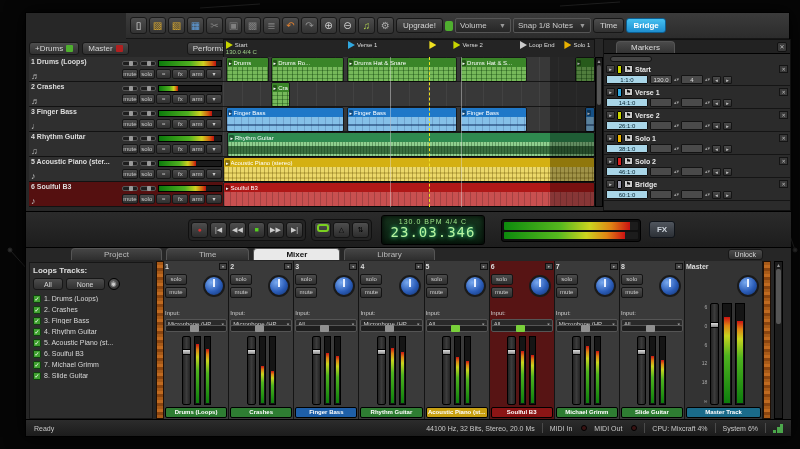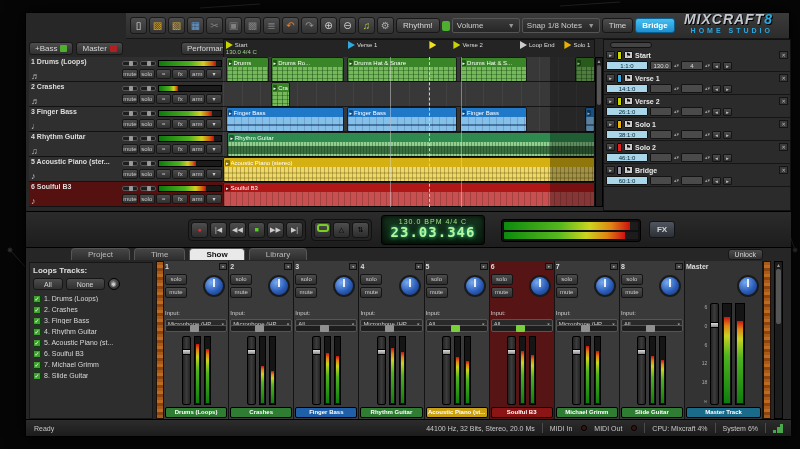--- a/index.html
+++ b/index.html
@@ -81,29 +81,29 @@
   .mtime{width:42px;height:9px;background:#a9d6e8;border:1px solid #111;color:#05222e;font-size:6px;line-height:8px;text-align:center;border-radius:1px;}
   .mfield{width:22px;height:9px;background:#4a4a4a;border:1px solid #141414;color:#ddd;font-size:6px;line-height:8px;text-align:center;border-radius:1px;}
   .mst{color:#999;font-size:5px;line-height:5px;}
   
   .transport{position:absolute;left:0;top:198px;width:765px;height:37px;background:linear-gradient(#2b2b2b,#1d1d1d);border-top:1px solid #000;border-bottom:1px solid #000;}
   .tgroup{position:absolute;display:flex;gap:2px;background:#242424;border:1px solid #101010;border-radius:4px;padding:2px;}
   .tpb{width:17px;height:16px;background:linear-gradient(#4e4e4e,#2d2d2d);border:1px solid #141414;border-radius:3px;font-size:7px;line-height:14px;text-align:center;padding:0;}
   .loop-ic{display:inline-block;width:12px;height:8px;border:2px solid #7ad020;border-radius:3px;}
   .lcd{position:absolute;left:355px;top:3px;width:104px;height:30px;background:linear-gradient(#16351e,#0a2011);border:1px solid #000;border-radius:3px;text-align:center;box-shadow:inset 0 0 6px #000;}
   .lcd .top{font-size:7px;color:#9fe88a;letter-spacing:1px;margin-top:2px;}
-  .lcd .time{font-family:"DejaVu Sans Mono",monospace;font-size:14px;font-weight:bold;color:#b8f5a0;letter-spacing:1px;text-shadow:0 0 4px #3f9;line-height:15px;}
+  .lcd .time{font-family:"DejaVu Sans Mono",monospace;font-size:14px;font-weight:normal;color:#b8f5a0;letter-spacing:1px;text-shadow:0 0 4px #3f9;line-height:15px;}
   .mastervu{position:absolute;left:475px;top:7px;width:140px;height:23px;background:#101010;border:1px solid #000;border-radius:3px;padding:2px;display:flex;flex-direction:column;gap:2px;}
   .hbar{flex:1;background:#1c1c1c;position:relative;overflow:hidden;border-radius:1px;}
   .hbar i{position:absolute;left:0;top:0;bottom:0;background:linear-gradient(90deg,#0d8a0d,#57b81f 45%,#ccd41f 68%,#e08414 85%,#cc1212);}
   .fxbtn{position:absolute;left:623px;top:9px;width:26px;height:17px;background:linear-gradient(#50565e,#2c3036);border:1px solid #10141a;border-radius:3px;color:#cfd6de;font-weight:bold;font-size:8px;}
   
   .bottom{position:absolute;left:0;top:235px;width:765px;height:173px;background:#262626;}
   .btabs{position:absolute;left:45px;top:0;display:flex;gap:4px;}
-  .btab{background:linear-gradient(#454545,#2e2e2e);border:1px solid #555;border-bottom:none;border-radius:4px 4px 0 0;color:#bbb;font-size:8px;padding:1px 16px;}
+  .btab{background:linear-gradient(#454545,#2e2e2e);border:1px solid #555;border-bottom:none;border-radius:4px 4px 0 0;color:#bbb;font-size:8px;padding:1px 32px;}
   .btab.active{background:#e9e9e9;color:#111;font-weight:bold;}
   .unlock{position:absolute;right:28px;top:1px;font-size:7px;padding:1px 6px;}
   .leftpanel{position:absolute;left:3px;top:14px;width:124px;bottom:2px;background:#2d2d2d;border:1px solid #161616;padding:3px;}
   .lp-title{font-size:8px;color:#ddd;font-weight:bold;}
   .lp-btns{display:flex;gap:3px;margin:3px 0;}
   .lp-btns .btn{font-size:7px;padding:1px 10px;}
   .roundbtn{width:12px;height:12px;border-radius:50%;background:radial-gradient(circle at 35% 30%,#666,#222);border:1px solid #000;color:#ccc;font-size:7px;line-height:10px;text-align:center;padding:0;}
   .lp-item{display:flex;align-items:center;gap:3px;height:11px;}
   .chk{width:8px;height:8px;background:#3f9f2f;border:1px solid #0f3f0f;border-radius:1px;color:#fff;font-size:6px;line-height:7px;text-align:center;}
   .lp-item span.t{font-size:7px;color:#d8d8d8;white-space:nowrap;overflow:hidden;}
@@ -183,41 +183,37 @@
         <button class="tbi"><span class="g" style="color: rgb(128, 128, 128);">▣</span></button>
         <button class="tbi"><span class="g" style="color: rgb(128, 128, 128);">▩</span></button>
         <button class="tbi"><span class="g" style="color: rgb(128, 128, 128);">≣</span></button>
         <button class="tbi"><span class="g" style="color: rgb(224, 128, 48);">↶</span></button>
         <button class="tbi"><span class="g" style="color: rgb(144, 144, 144);">↷</span></button>
         <button class="tbi"><span class="g" style="color: rgb(208, 208, 208);">⊕</span></button>
         <button class="tbi"><span class="g" style="color: rgb(208, 208, 208);">⊖</span></button>
         <button class="tbi"><span class="g" style="color: rgb(176, 208, 80);">♫</span></button>
         <button class="tbi"><span class="g" style="color: rgb(170, 170, 170);">⚙</span></button>
       </div>
-    <button class="btn">Rhythm!</button>
+    <button class="btn">Upgrade!</button>
     <span class="chip" style="background:#4faf2f"></span>
-    <div class="sel" style="width:68px">
+    <div class="sel" style="width:56px">
         <span>Volume</span>
         <span class="dd" style="margin-left:auto">▼</span>
       </div>
     <div class="sel" style="width:78px">
         <span>Snap 1/8 Notes</span>
         <span class="dd" style="margin-left:auto">▼</span>
       </div>
     <button class="btn">Time</button>
     <button class="btn beats-on">Bridge</button>
-    <div class="logo">
-      <div class="l1"><span>MIXCRAFT</span><b>8</b></div>
-      <div class="l2">HOME STUDIO</div>
-    </div>
   </div>
 
   <div class="row2">
     <button class="btn">
-        <span>+Bass</span>
+        <span>+Drums</span>
         <span class="sq" style="background:#4faf2f"></span>
       </button>
     <button class="btn">
         <span>Master</span>
         <span class="sq" style="background:#b02020"></span>
       </button>
     <button class="btn" style="margin-left:55px">
         <span>Performance</span>
         <span class="sq" style="background:#1a1a1a;border:1px solid #555"></span>
       </button>
@@ -574,20 +570,24 @@
     <div class="guide" style="left:64%"></div>
     <div class="playhead" style="left: 55.5%;"></div>
     <div class="dimzone" style="width:12%"></div>
   </div>
   <div class="vscroll">
       <span class="scar">▲</span>
       <i></i>
     </div>
 
   <div class="markers">
+    <div class="mk-tabrow">
+      <button class="mk-tab">Markers</button>
+      <button class="mk-x">✕</button>
+    </div>
     <div class="mk-pill"></div>
     <div>
 
     <div class="mrow">
         <div class="mtop">
           <button class="msq">▸</button>
           <span class="mchip" style="background-color: rgb(200, 212, 0);"></span>
           <button class="msq mflag">⚑</button>
           <span class="mname">Start</span>
           <button class="mdel">✕</button>
@@ -722,21 +722,21 @@
           <i style="width: 90%;"></i>
         </div>
     </div>
     <button class="fxbtn">FX</button>
   </div>
 
   <div class="bottom">
     <div class="btabs">
       <button class="btab">Project</button>
       <button class="btab">Time</button>
-      <button class="btab active">Show</button>
+      <button class="btab active">Mixer</button>
       <button class="btab">Library</button>
     </div>
     <button class="btn unlock">Unlock</button>
 
     <div class="leftpanel">
       <div class="lp-title">Loops Tracks:</div>
       <div class="lp-btns">
         <button class="btn">All</button>
         <button class="btn">None</button>
         <button class="roundbtn">◉</button>

